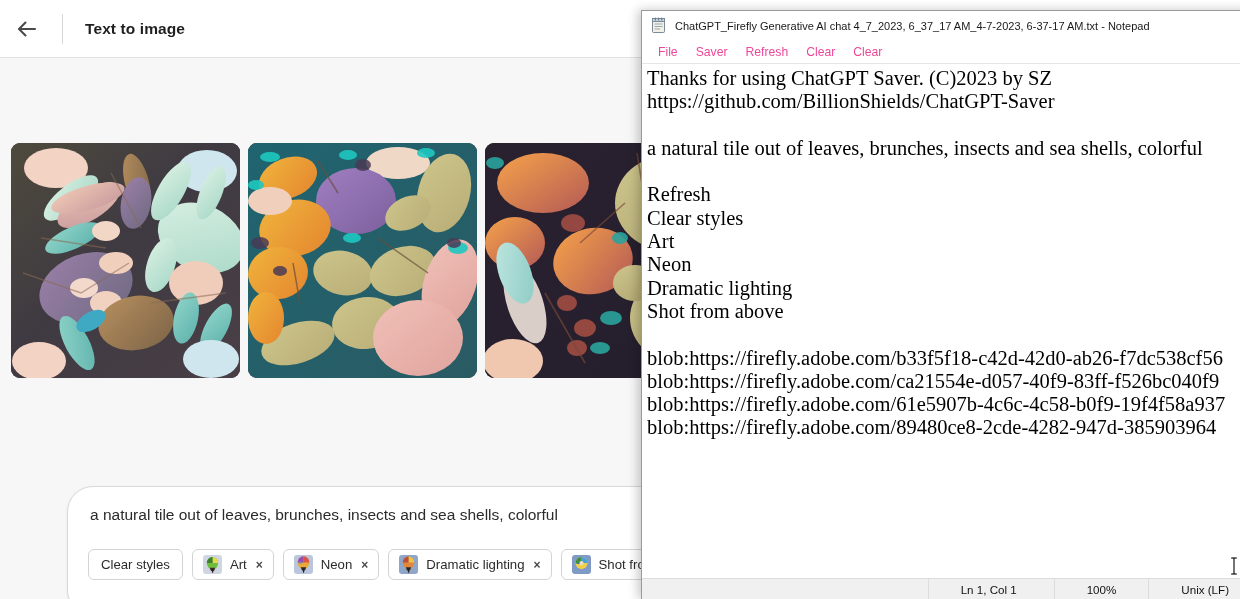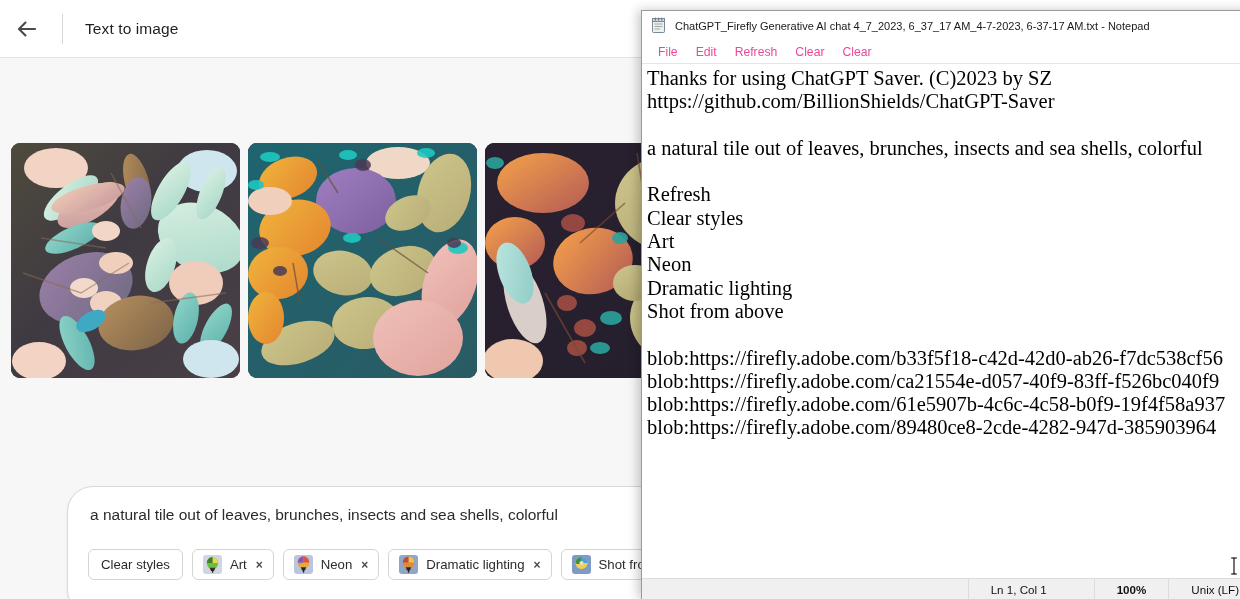--- a/index.html
+++ b/index.html
@@ -26,21 +26,21 @@
     width: 34px; height: 34px; margin-left: 10px;
     display: flex; align-items: center; justify-content: center;
     border-radius: 4px; cursor: pointer;
   }
   .ff-back svg { display: block; }
   .ff-divider {
     width: 1px; height: 30px; background: #d6d6d6; margin-left: 18px;
   }
   .ff-title {
     margin-left: 22px;
-    font-size: 15.5px; font-weight: normal; color: #1f1f1f;
+    font-size: 15.5px; font-weight: bold; color: #1f1f1f;
     letter-spacing: .1px;
   }
 
   
   .ff-results {
     position: absolute; top: 143px; left: 11px;
     display: flex; gap: 8px;
   }
   .ff-card {
     width: 229px; height: 235px;
@@ -142,25 +142,25 @@
   }
   .np-status {
     position: absolute; left: 0; right: 0; bottom: 0; height: 21px;
     background: #f0f0f0;
     border-top: 1px solid #dcdcdc;
     display: flex; align-items: stretch; justify-content: flex-end;
     font-size: 11.6px; color: #111;
   }
   .np-status .cell {
     display: flex; align-items: center;
-    padding: 0 22px;
+    padding: 0 32px;
     border-left: 1px solid #dcdcdc;
   }
   .np-status .cell.w1 { min-width: 126px; }
-  .np-status .cell.w2 { min-width: 68px; justify-content: center; font-weight: bold; }
+  .np-status .cell.w2 { min-width: 68px; justify-content: center; }
   .np-status .cell.w3 { min-width: 92px; }
 
   
   .ibeam {
     position: absolute; left: 1229px; top: 556px;
     width: 10px; height: 20px;
     pointer-events: none;
   }
 </style>
 </head>
@@ -452,21 +452,21 @@
           <rect x="8" y="0.6" width="1.2" height="3" rx=".5"></rect>
           <rect x="11.2" y="0.6" width="1.2" height="3" rx=".5"></rect>
             </g>
         </svg>
       </span>
       <span class="np-title-text">ChatGPT_Firefly Generative AI chat 4_7_2023, 6_37_17 AM_4-7-2023, 6-37-17 AM.txt - Notepad</span>
     </div>
 
     <div class="np-menu">
       <span>File</span>
-      <span>Edit</span>
+      <span>Saver</span>
       <span>Refresh</span>
       <span>Clear</span>
       <span>Clear</span>
     </div>
 
     <div class="np-body">
       <div class="np-text">Thanks for using ChatGPT Saver. (C)2023 by SZ
 https://github.com/BillionShields/ChatGPT-Saver
 
 a natural tile out of leaves, brunches, insects and sea shells, colorful

